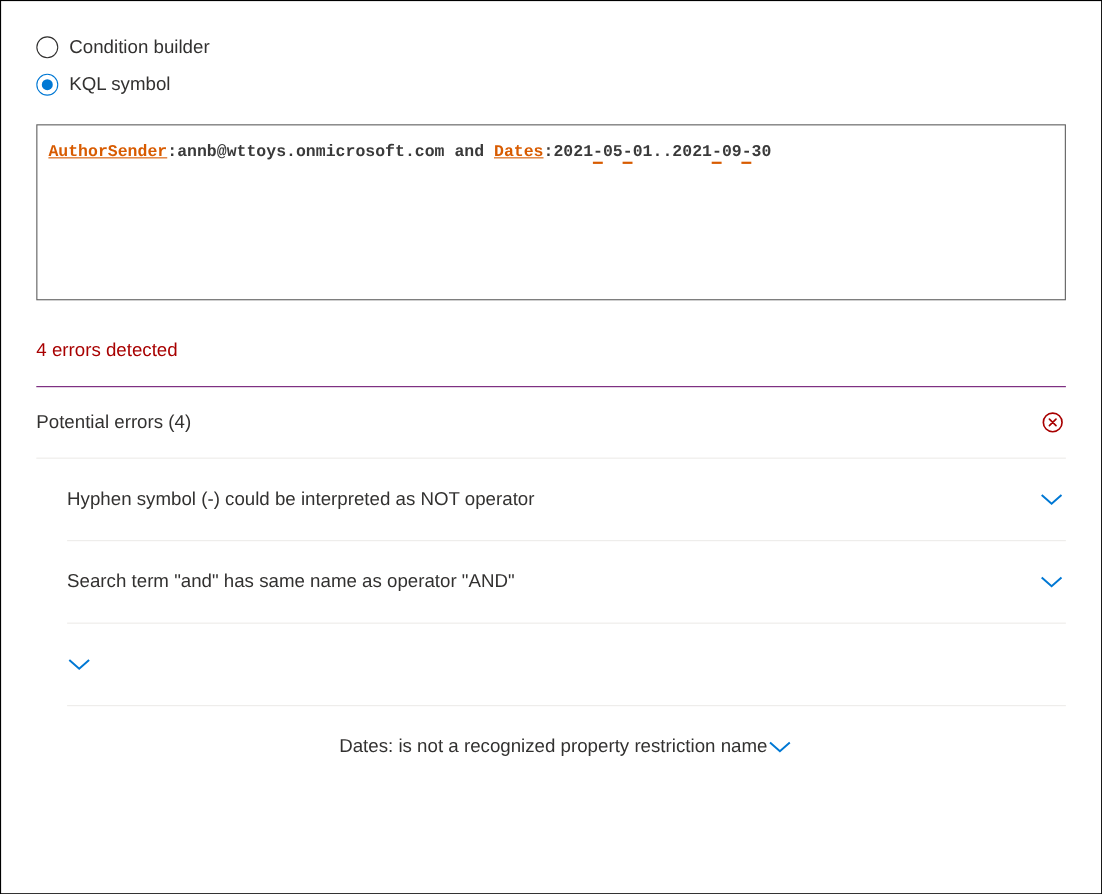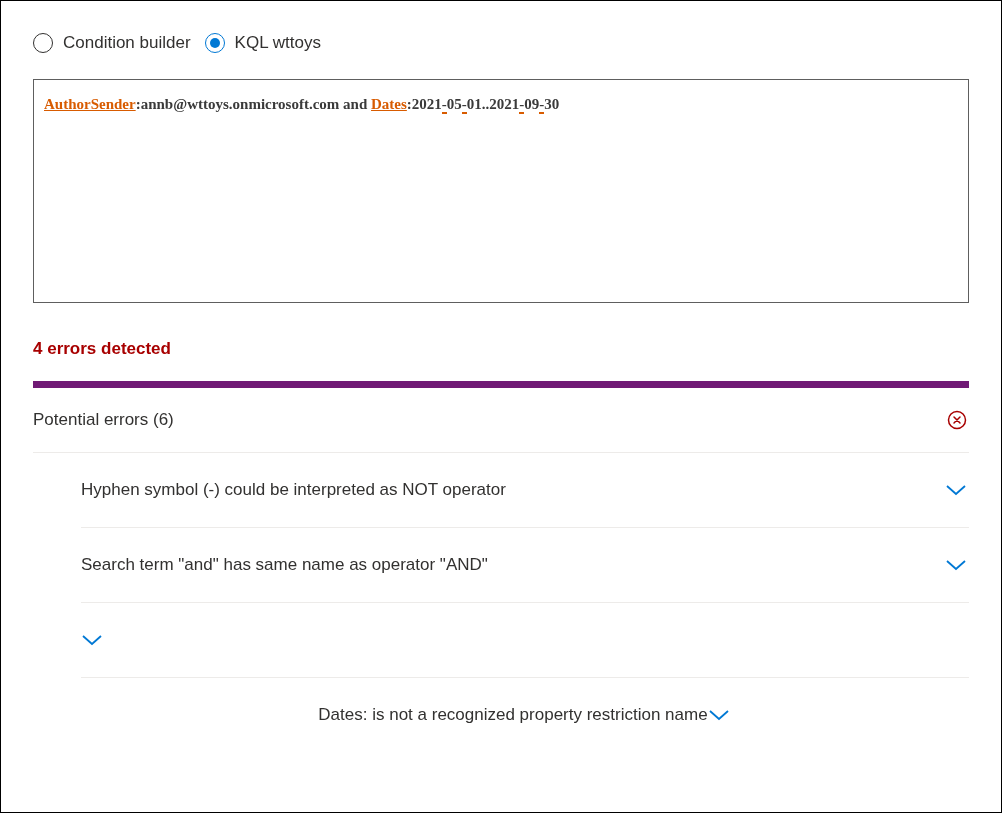--- a/index.html
+++ b/index.html
@@ -12,20 +12,21 @@
       background: #fff;
       width: 1002px;
       height: 813px;
       border: 1px solid #000;
       padding: 32px 32px 0 32px;
       color: #323130;
       overflow: hidden;
     }
     .radio-group {
       display: flex;
+      flex-direction: column;
       gap: 14px;
       margin-bottom: 26px;
     }
     .radio-item {
       display: flex;
       align-items: center;
       gap: 10px;
       cursor: pointer;
     }
     .radio-outer {
@@ -46,46 +47,46 @@
       height: 10px;
       background: #0078d4;
       border-radius: 50%;
     }
     .radio-label {
       font-size: 17px;
       color: #323130;
     }
     .editor-box {
       width: 100%;
-      height: 224px;
+      height: 160px;
       border: 1px solid #5e5e5e;
       padding: 14px 10px;
-      font-family: Liberation Serif, serif;
+      font-family: Liberation Mono, monospace;
       font-size: 15px;
       font-weight: 600;
       line-height: 1.4;
       background: #fff;
     }
     .kql-keyword {
       color: #d85b00;
       text-decoration: underline;
     }
     .kql-plain {
       color: #3a3a3a;
     }
     .kql-under {
       border-bottom: 2px solid #d85b00;
     }
     .error-summary {
       color: #a80000;
       font-size: 17px;
-      font-weight: 700;
+      font-weight: 400;
       margin-top: 36px;
       padding-bottom: 22px;
-      border-bottom: 7px solid #701a75;
+      border-bottom: 1px solid #701a75;
     }
     .errors-header {
       display: flex;
       align-items: center;
       justify-content: space-between;
       padding: 22px 2px 22px 0;
       border-bottom: 1px solid #edebe9;
     }
     .errors-header-label {
       font-size: 17px;
@@ -101,21 +102,20 @@
     .error-list {
       padding-left: 28px;
     }
     .error-item {
       display: flex;
       align-items: center;
       justify-content: space-between;
       padding: 26px 2px 26px 0;
       border-bottom: 1px solid #edebe9;
       cursor: pointer;
-      margin-left: 20px;
     }
     .error-item:last-child {
       border-bottom: none;
       justify-content: center;
     }
     .error-text {
       font-size: 17px;
       color: #323130;
     }
     .chevron {
@@ -135,30 +135,30 @@
 
 <div class="radio-group">
   <div class="radio-item">
     <span class="radio-outer"></span>
     <span class="radio-label">Condition builder</span>
   </div>
   <div class="radio-item">
     <span class="radio-outer selected">
       <span class="radio-inner"></span>
     </span>
-    <span class="radio-label">KQL wttoys</span>
+    <span class="radio-label">KQL symbol</span>
   </div>
 </div>
 
 <div class="editor-box"><span class="kql-keyword">AuthorSender</span><span class="kql-plain">:</span><span class="kql-plain">annb@wttoys.onmicrosoft.com and </span><span class="kql-keyword">Dates</span><span class="kql-plain">:</span><span class="kql-plain">2021</span><span class="kql-plain kql-under">-</span><span class="kql-plain">05</span><span class="kql-plain kql-under">-</span><span class="kql-plain">01</span><span class="kql-plain">..</span><span class="kql-plain">2021</span><span class="kql-plain kql-under">-</span><span class="kql-plain">09</span><span class="kql-plain kql-under">-</span><span class="kql-plain">3</span><span class="kql-plain">0</span></div>
 
 <div class="error-summary">4 errors detected</div>
 
 <div class="errors-header">
-  <span class="errors-header-label">Potential errors (6)</span>
+  <span class="errors-header-label">Potential errors (4)</span>
   <span class="close-circle">
     <svg width="20" height="20" viewBox="0 0 20 20">
       <circle cx="10" cy="10" r="8.5" fill="none" stroke="#a80000" stroke-width="1.5"></circle>
       <path d="M7 7 L13 13 M13 7 L7 13" stroke="#a80000" stroke-width="1.5" stroke-linecap="round"></path>
     </svg>
   </span>
 </div>
 
 <div class="error-list">
   <div class="error-item">

